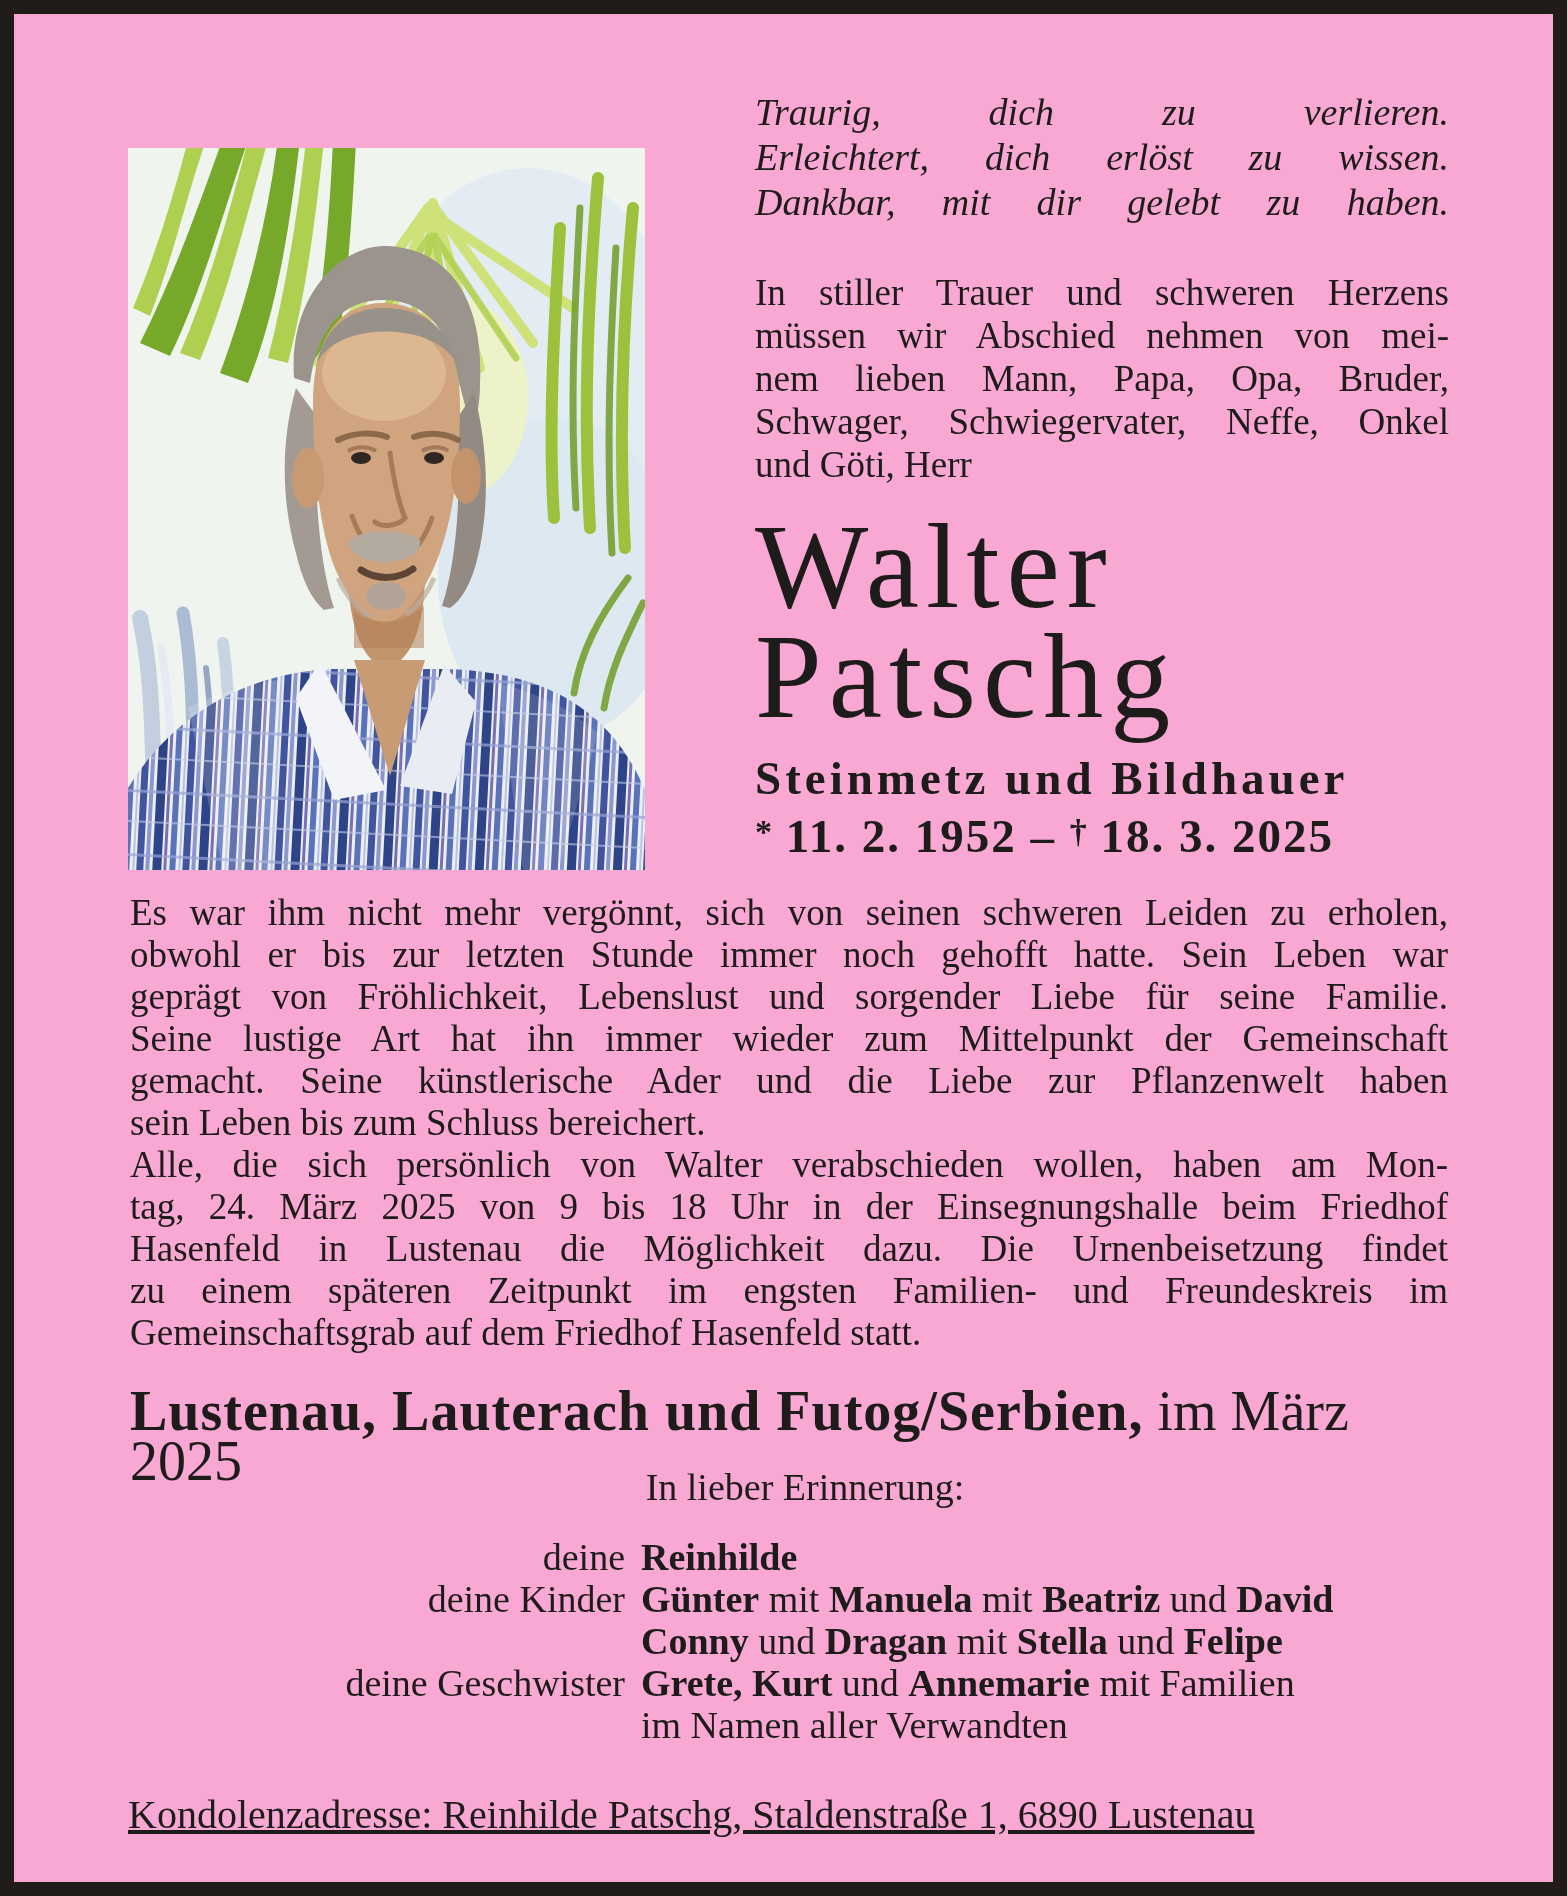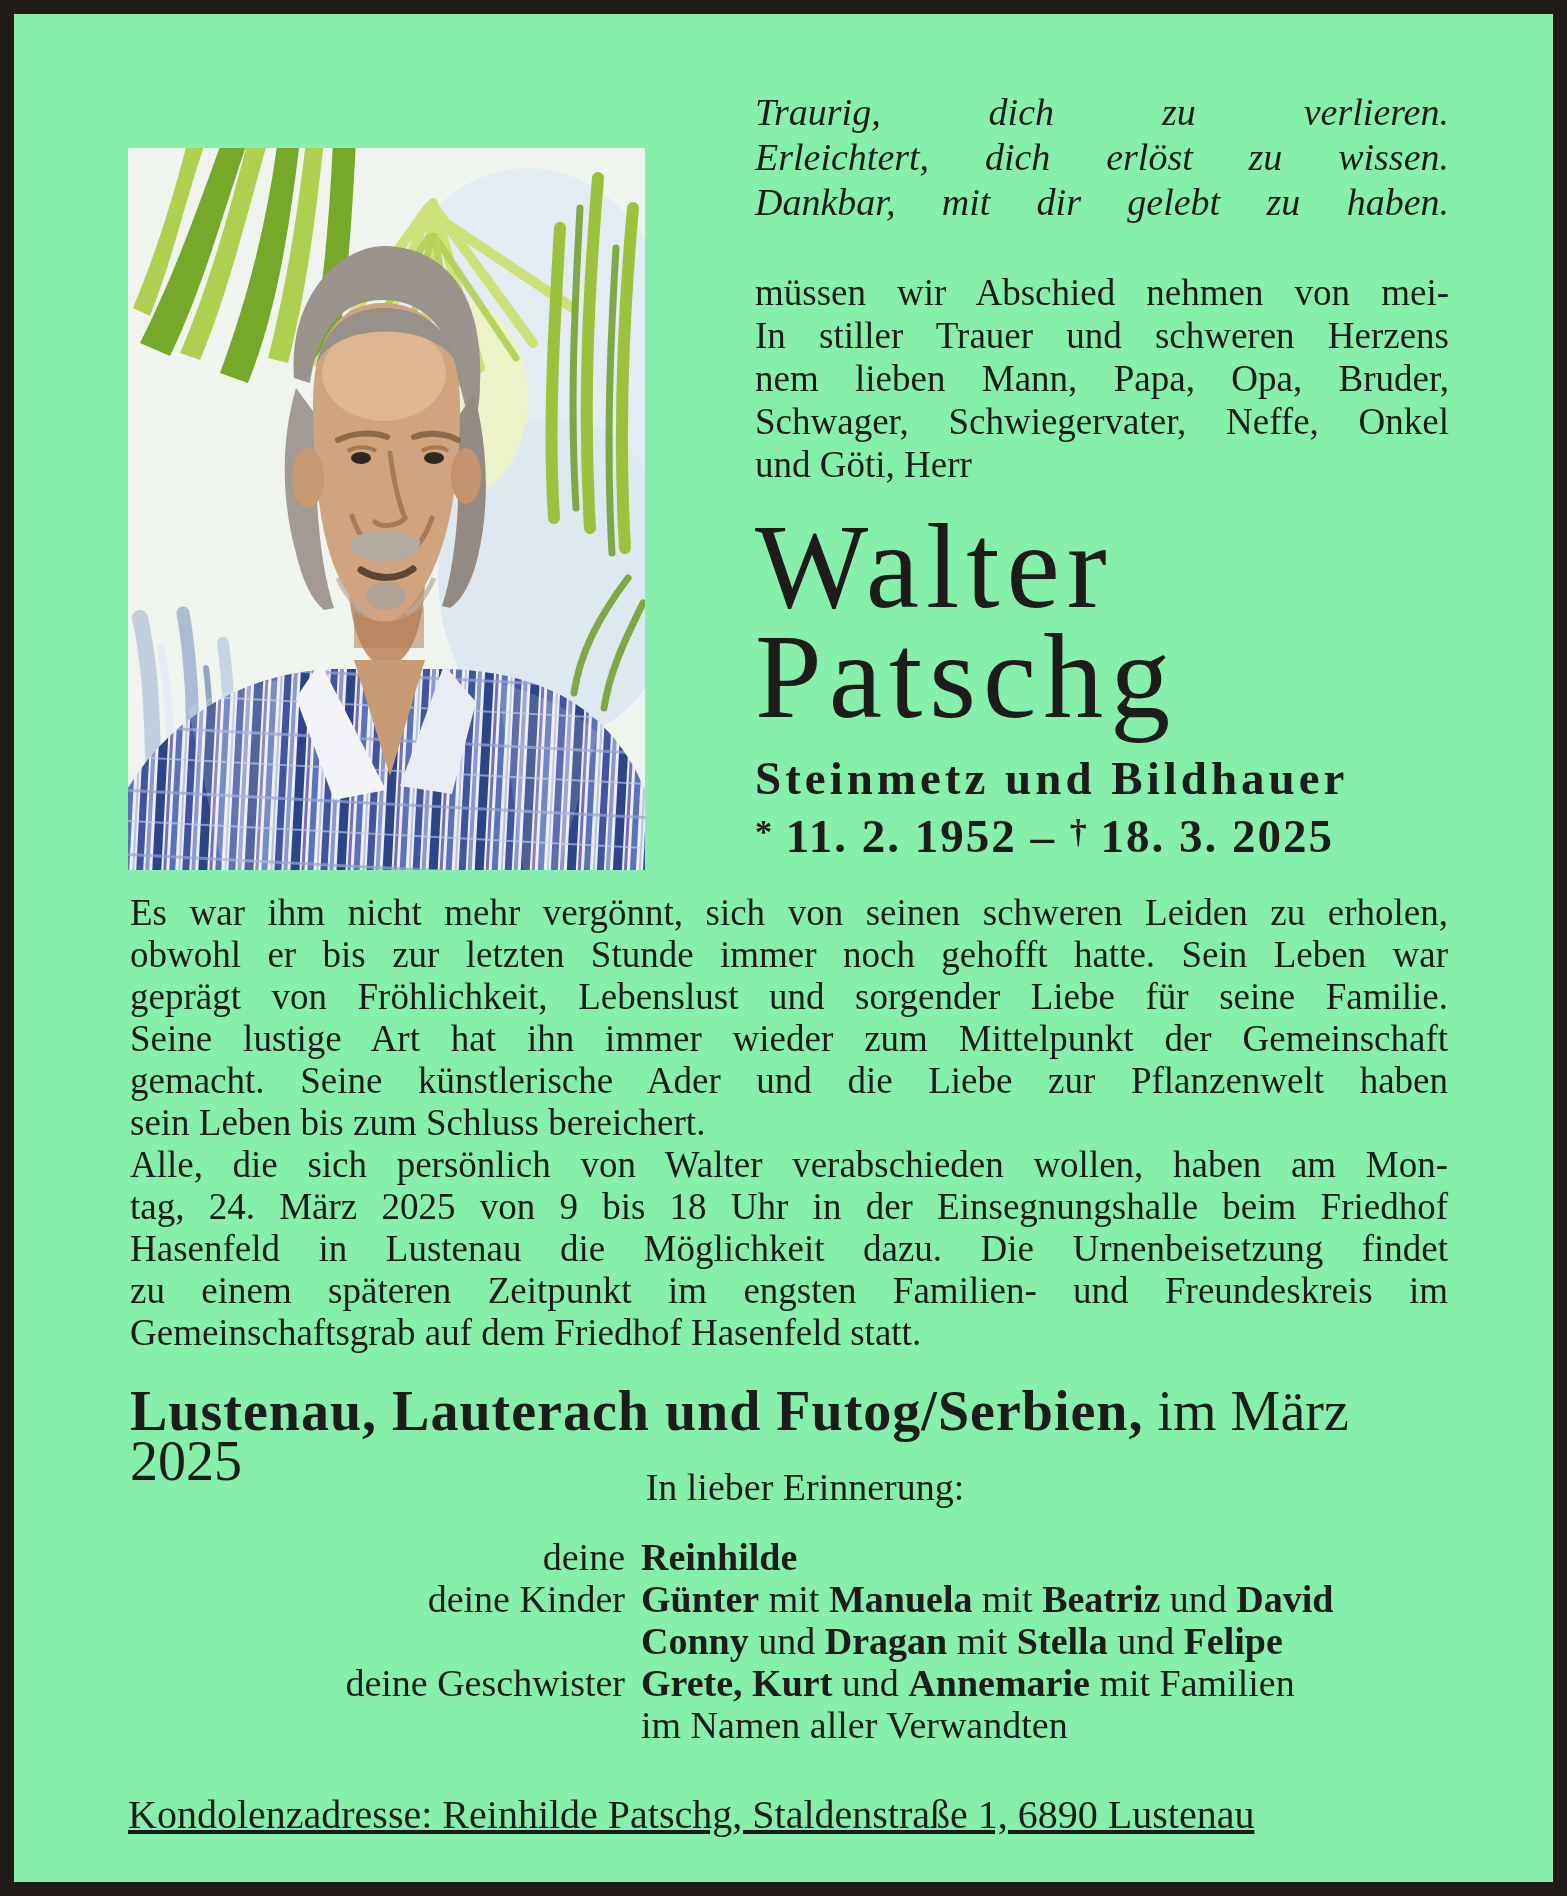--- a/index.html
+++ b/index.html
@@ -1,21 +1,21 @@
 <!DOCTYPE html>
 <html lang="de"><head>
 <meta charset="utf-8">
 <style>
   html,body{margin:0;padding:0;background:#ffffff;}
   .page{
     position:relative;
     width:1567px;height:1896px;
     box-sizing:border-box;
     border:14px solid #211c19;
-    background:#86efac;
+    background:#f9a8d4;
     font-family:"Liberation Serif","DejaVu Serif",serif;
     color:#1e1c1a;
     overflow:hidden;
   }
   
   .photo{position:absolute;left:114px;top:134px;width:517px;height:722px;overflow:hidden;}
   .photo svg{display:block;width:100%;height:100%;}
   
   .rightcol{position:absolute;left:741px;top:0;width:694px;}
   .motto{margin-top:76px;font-style:italic;font-size:38px;line-height:45px;}
@@ -156,22 +156,22 @@
     </svg>
   </div>
 
   <div class="rightcol">
     <div class="motto">
         <div class="jline">Traurig, dich zu verlieren.</div>
         <div class="jline">Erleichtert, dich erlöst zu wissen.</div>
         <div class="jline">Dankbar, mit dir gelebt zu haben.</div>
       </div>
     <div class="intro">
+        <div class="jline">In stiller Trauer und schweren Herzens</div>
         <div class="jline">müssen wir Abschied nehmen von mei-</div>
-        <div class="jline">In stiller Trauer und schweren Herzens</div>
         <div class="jline">nem lieben Mann, Papa, Opa, Bruder,</div>
         <div class="jline">Schwager, Schwiegervater, Neffe, Onkel</div>
         <div class="jline pend">und Göti, Herr</div>
       </div>
     <div class="deceased-name">
       <div>Walter</div>
       <div>Patschg</div>
     </div>
     <div class="profession">Steinmetz und Bildhauer</div>
     <div class="dates"><span class="sym">*</span> <span>11. 2. 1952</span> <span>–</span> <span class="sym">†</span> <span>18. 3. 2025</span></div>

